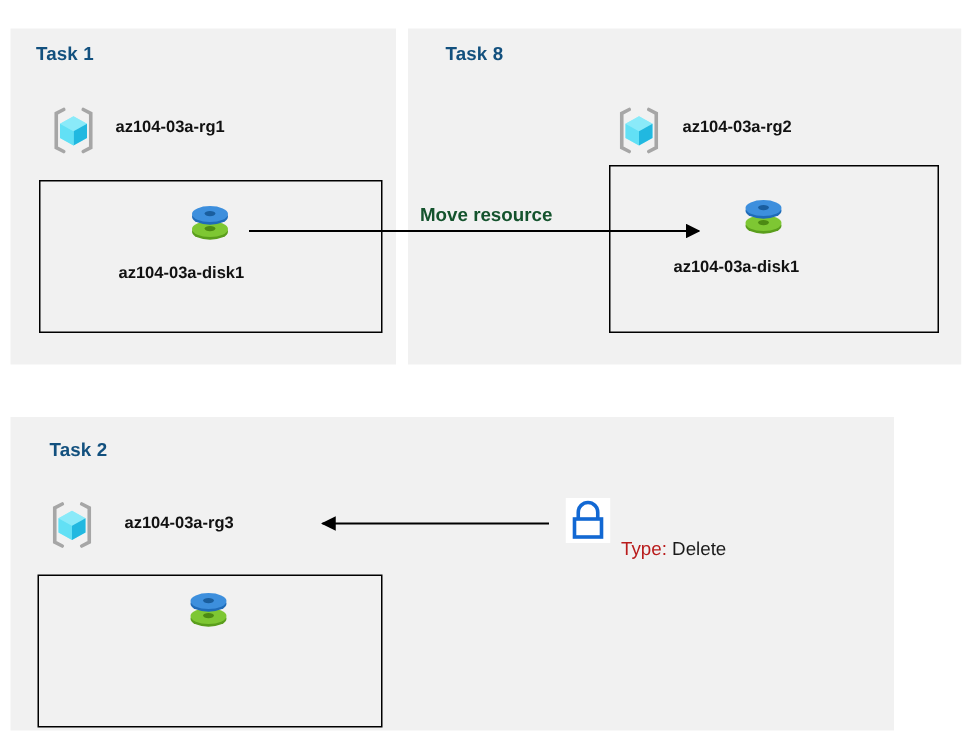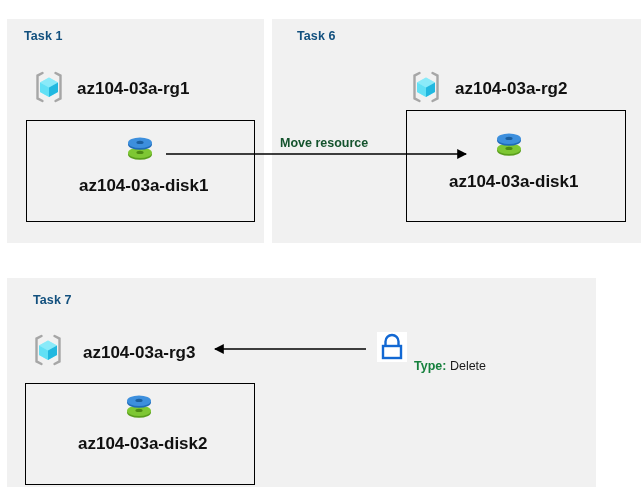--- a/index.html
+++ b/index.html
@@ -38,33 +38,33 @@
     border: 1.5px solid #000000;
     box-sizing: border-box;
     background: transparent;
   }
   .node {
     position: absolute;
   }
   .node-label {
     position: absolute;
     font-weight: bold;
-    font-size: 17px;
+    font-size: 11px;
     color: #111111;
     white-space: nowrap;
   }
   .sub-label {
     position: absolute;
     font-size: 12.5px;
     color: #1a1a1a;
     white-space: nowrap;
   }
   .sub-label b {
-    font-weight: bold;
-    color: #15803d;
+    font-weight: normal;
+    color: #b91c1c;
   }
   .edge-label {
     position: absolute;
     font-weight: bold;
     font-size: 12.5px;
     color: #14532d;
     white-space: nowrap;
   }
   .icon-svg {
     display: block;
@@ -107,21 +107,21 @@
       <ellipse cx="17" cy="21.4" rx="3.6" ry="1.7" fill="#4c8a13"></ellipse>
       <ellipse cx="17" cy="13.5" rx="12" ry="5.3" fill="#1f6bb8"></ellipse>
       <ellipse cx="17" cy="11.7" rx="12" ry="5.3" fill="#3d8fdd"></ellipse>
       <ellipse cx="17" cy="11.4" rx="3.6" ry="1.7" fill="#1a5e9e"></ellipse>
     </svg>
   </div>
   <div class="node-label" style="left:79px; top:161px;">az104-03a-disk1</div>
 
   <div class="panel" style="left:272px; top:4px; width:369px; height:224px;"></div>
 
-  <div class="panel-title" style="left:297px; top:14px;">Task 6</div>
+  <div class="panel-title" style="left:297px; top:14px;">Task 8</div>
 
   <div class="node" style="left:409px; top:55px; width:34px; height:34px;">
     <svg class="icon-svg" width="34" height="34" viewBox="0 0 34 34">
       <path d="M10.5 3 L5.5 5.6 L5.5 28.4 L10.5 31" fill="none" stroke="#a6a6a6" stroke-width="2.4" stroke-linecap="round"></path>
       <path d="M23.5 3 L28.5 5.6 L28.5 28.4 L23.5 31" fill="none" stroke="#a6a6a6" stroke-width="2.4" stroke-linecap="round"></path>
       <polygon points="17,7.5 26,12.5 26,22 17,27 8,22 8,12.5" fill="#9bf0fb"></polygon>
       <polygon points="17,7.5 26,12.5 17,17.5 8,12.5" fill="#8aeaf9"></polygon>
       <polygon points="17,17.5 26,12.5 26,22 17,27" fill="#21b8e0"></polygon>
       <polygon points="17,17.5 17,27 8,22 8,12.5" fill="#62e0f5"></polygon>
     </svg>
@@ -137,21 +137,21 @@
       <ellipse cx="17" cy="21.4" rx="3.6" ry="1.7" fill="#4c8a13"></ellipse>
       <ellipse cx="17" cy="13.5" rx="12" ry="5.3" fill="#1f6bb8"></ellipse>
       <ellipse cx="17" cy="11.7" rx="12" ry="5.3" fill="#3d8fdd"></ellipse>
       <ellipse cx="17" cy="11.4" rx="3.6" ry="1.7" fill="#1a5e9e"></ellipse>
     </svg>
   </div>
   <div class="node-label" style="left:449px; top:157px;">az104-03a-disk1</div>
 
   <div class="panel" style="left:7px; top:263px; width:589px; height:224px;"></div>
 
-  <div class="panel-title" style="left:33px; top:278px;">Task 7</div>
+  <div class="panel-title" style="left:33px; top:278px;">Task 2</div>
 
   <div class="node" style="left:31px; top:318px; width:34px; height:34px;">
     <svg class="icon-svg" width="34" height="34" viewBox="0 0 34 34">
       <path d="M10.5 3 L5.5 5.6 L5.5 28.4 L10.5 31" fill="none" stroke="#a6a6a6" stroke-width="2.4" stroke-linecap="round"></path>
       <path d="M23.5 3 L28.5 5.6 L28.5 28.4 L23.5 31" fill="none" stroke="#a6a6a6" stroke-width="2.4" stroke-linecap="round"></path>
       <polygon points="17,7.5 26,12.5 26,22 17,27 8,22 8,12.5" fill="#9bf0fb"></polygon>
       <polygon points="17,7.5 26,12.5 17,17.5 8,12.5" fill="#8aeaf9"></polygon>
       <polygon points="17,17.5 26,12.5 26,22 17,27" fill="#21b8e0"></polygon>
       <polygon points="17,17.5 17,27 8,22 8,12.5" fill="#62e0f5"></polygon>
     </svg>
@@ -163,21 +163,20 @@
   <div class="node" style="left:122px; top:374px; width:34px; height:34px;">
     <svg class="icon-svg" width="34" height="34" viewBox="0 0 34 34">
       <ellipse cx="17" cy="23.5" rx="12" ry="5.3" fill="#5a9e1c"></ellipse>
       <ellipse cx="17" cy="21.7" rx="12" ry="5.3" fill="#7ec733"></ellipse>
       <ellipse cx="17" cy="21.4" rx="3.6" ry="1.7" fill="#4c8a13"></ellipse>
       <ellipse cx="17" cy="13.5" rx="12" ry="5.3" fill="#1f6bb8"></ellipse>
       <ellipse cx="17" cy="11.7" rx="12" ry="5.3" fill="#3d8fdd"></ellipse>
       <ellipse cx="17" cy="11.4" rx="3.6" ry="1.7" fill="#1a5e9e"></ellipse>
     </svg>
   </div>
-  <div class="node-label" style="left:78px; top:419px;">az104-03a-disk2</div>
 
   <div class="node" style="left:377px; top:317px; width:30px; height:30px;">
     <svg class="icon-svg" width="30" height="30" viewBox="0 0 30 30">
       <rect x="0" y="0" width="30" height="30" fill="#ffffff"></rect>
       <path d="M8.5 14 L8.5 9.5 A6.5 6.5 0 0 1 21.5 9.5 L21.5 14" fill="none" stroke="#1268d3" stroke-width="2.4"></path>
       <rect x="6" y="14" width="18" height="12" fill="#ffffff" stroke="#1268d3" stroke-width="2.4"></rect>
     </svg>
   </div>
   <div class="sub-label" style="left:414px; top:344px;">
     <b>Type:</b>

